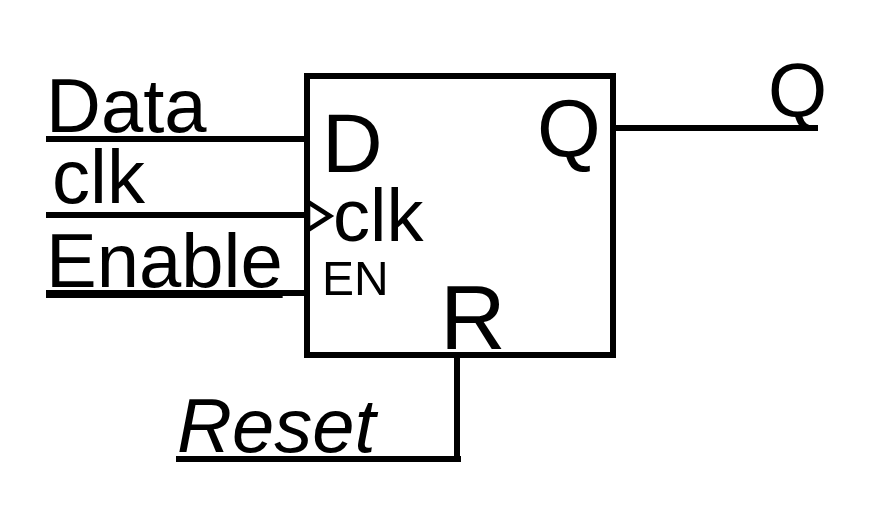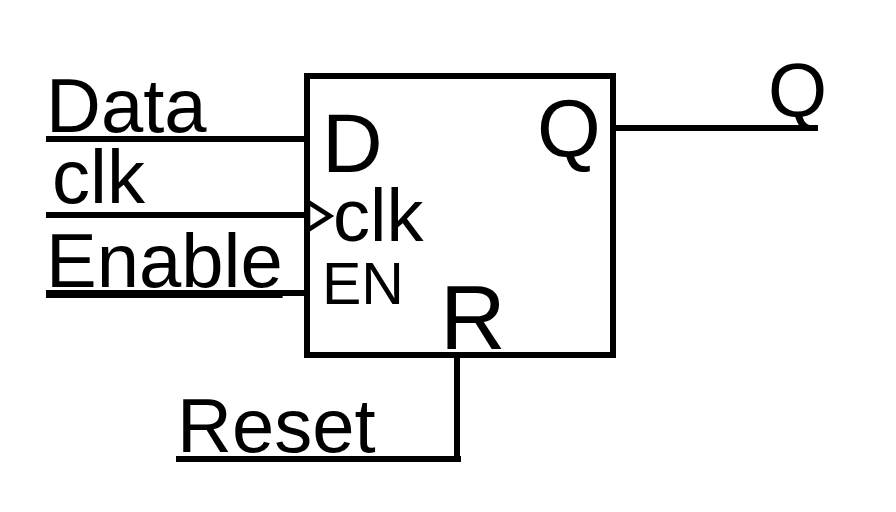--- a/index.html
+++ b/index.html
@@ -40,21 +40,21 @@
   <div class="box" style="left:304px; top:73px; width:312px; height:285px;"></div>
 
   <svg class="edge-icon" style="left:306px; top:197px;" width="32" height="38" viewBox="0 0 32 38">
     <polygon points="2,5 24,19 2,33" fill="var(--bg)" stroke="currentColor" stroke-width="4.5"></polygon>
   </svg>
 
   <div class="label" style="left:46px; top:68px; font-size:76px;">Data</div>
   <div class="label" style="left:52px; top:139px; font-size:76px;">clk</div>
   <div class="label" style="left:46px; top:223px; font-size:76px;text-decoration:underline;">Enable</div>
   <div class="label" style="left:768px; top:52px; font-size:76px;">Q</div>
-  <div class="label" style="left:177px; top:388px; font-size:76px;">Reset</div>
+  <div class="label" style="left:177px; top:388px; font-size:76px;font-style:italic;">Reset</div>
 
   <div class="label" style="left:322px; top:101px; font-size:84px;">D</div>
   <div class="label" style="left:537px; top:88px; font-size:82px;">Q</div>
   <div class="label" style="left:333px; top:179px; font-size:74px;">clk</div>
-  <div class="label" style="left:322px; top:255px; font-size:59px;">EN</div>
+  <div class="label" style="left:322px; top:255px; font-size:48px;">EN</div>
   <div class="label" style="left:440px; top:272px; font-size:91px;">R</div>
 
 </div>
 
 </body></html>

